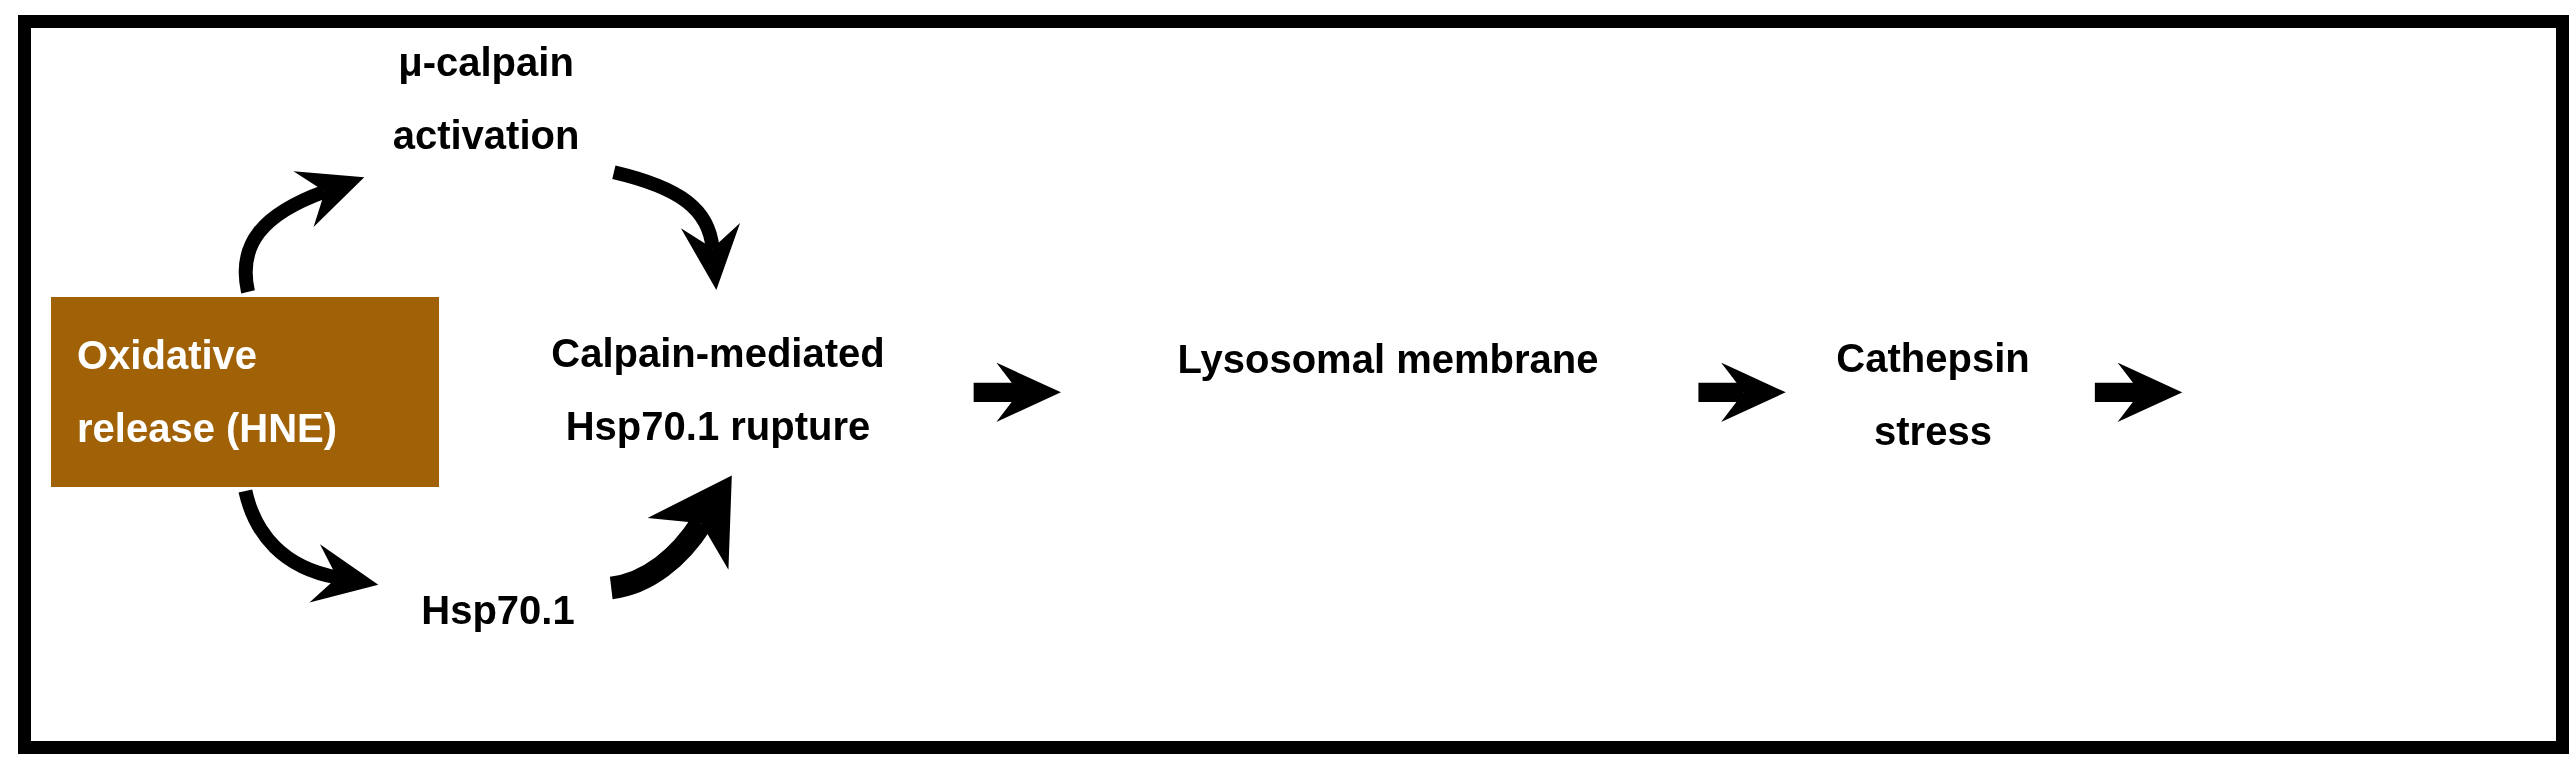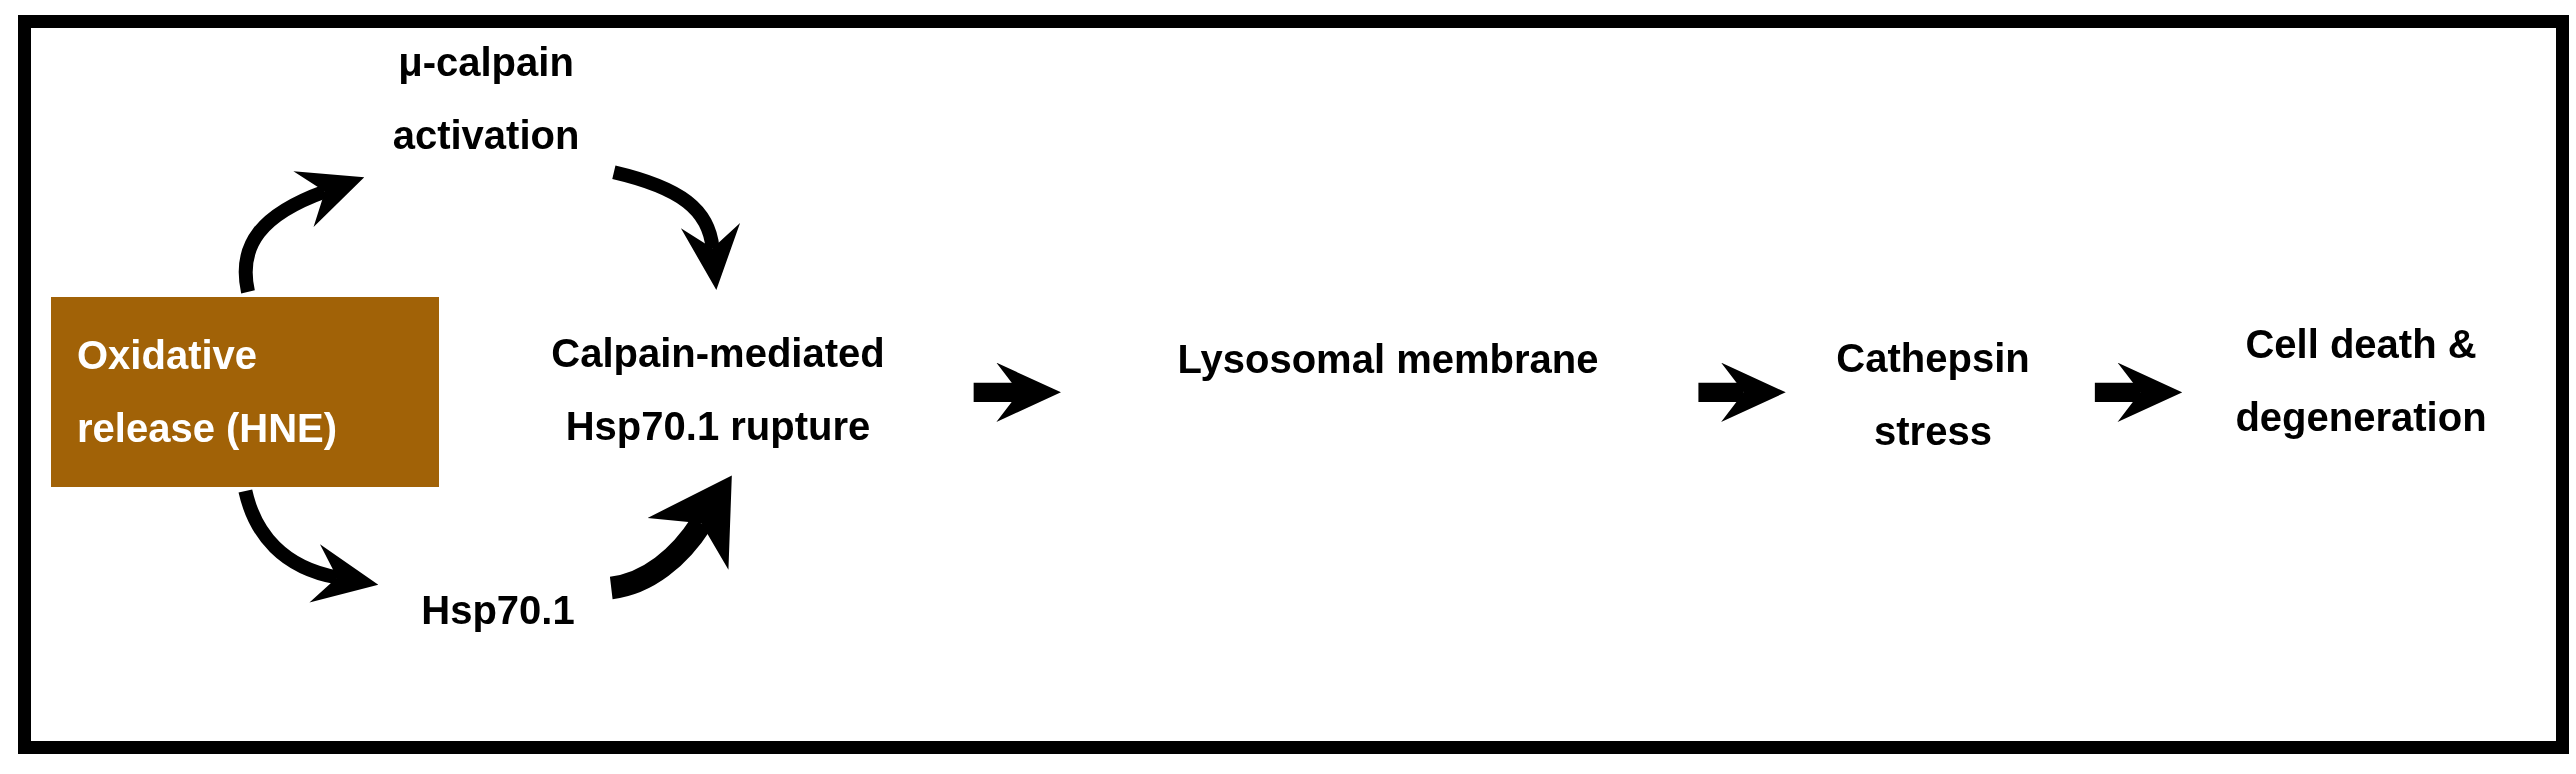--- a/index.html
+++ b/index.html
@@ -83,19 +83,15 @@
 
   <div class="node centered" style="left:1388px;top:323px;">
     <div>Lysosomal membrane</div>
   </div>
 
   <div class="node centered" style="left:1933px;top:307px;margin-top:15px;">
     <div>Cathepsin</div>
     <div>stress</div>
   </div>
 
-  <div class="node centered" style="left:2361px;top:308px;">
-    <div>Cell death &amp;</div>
-    <div>degeneration</div>
-  </div>
 
 </div>
 
 
 </body></html>

